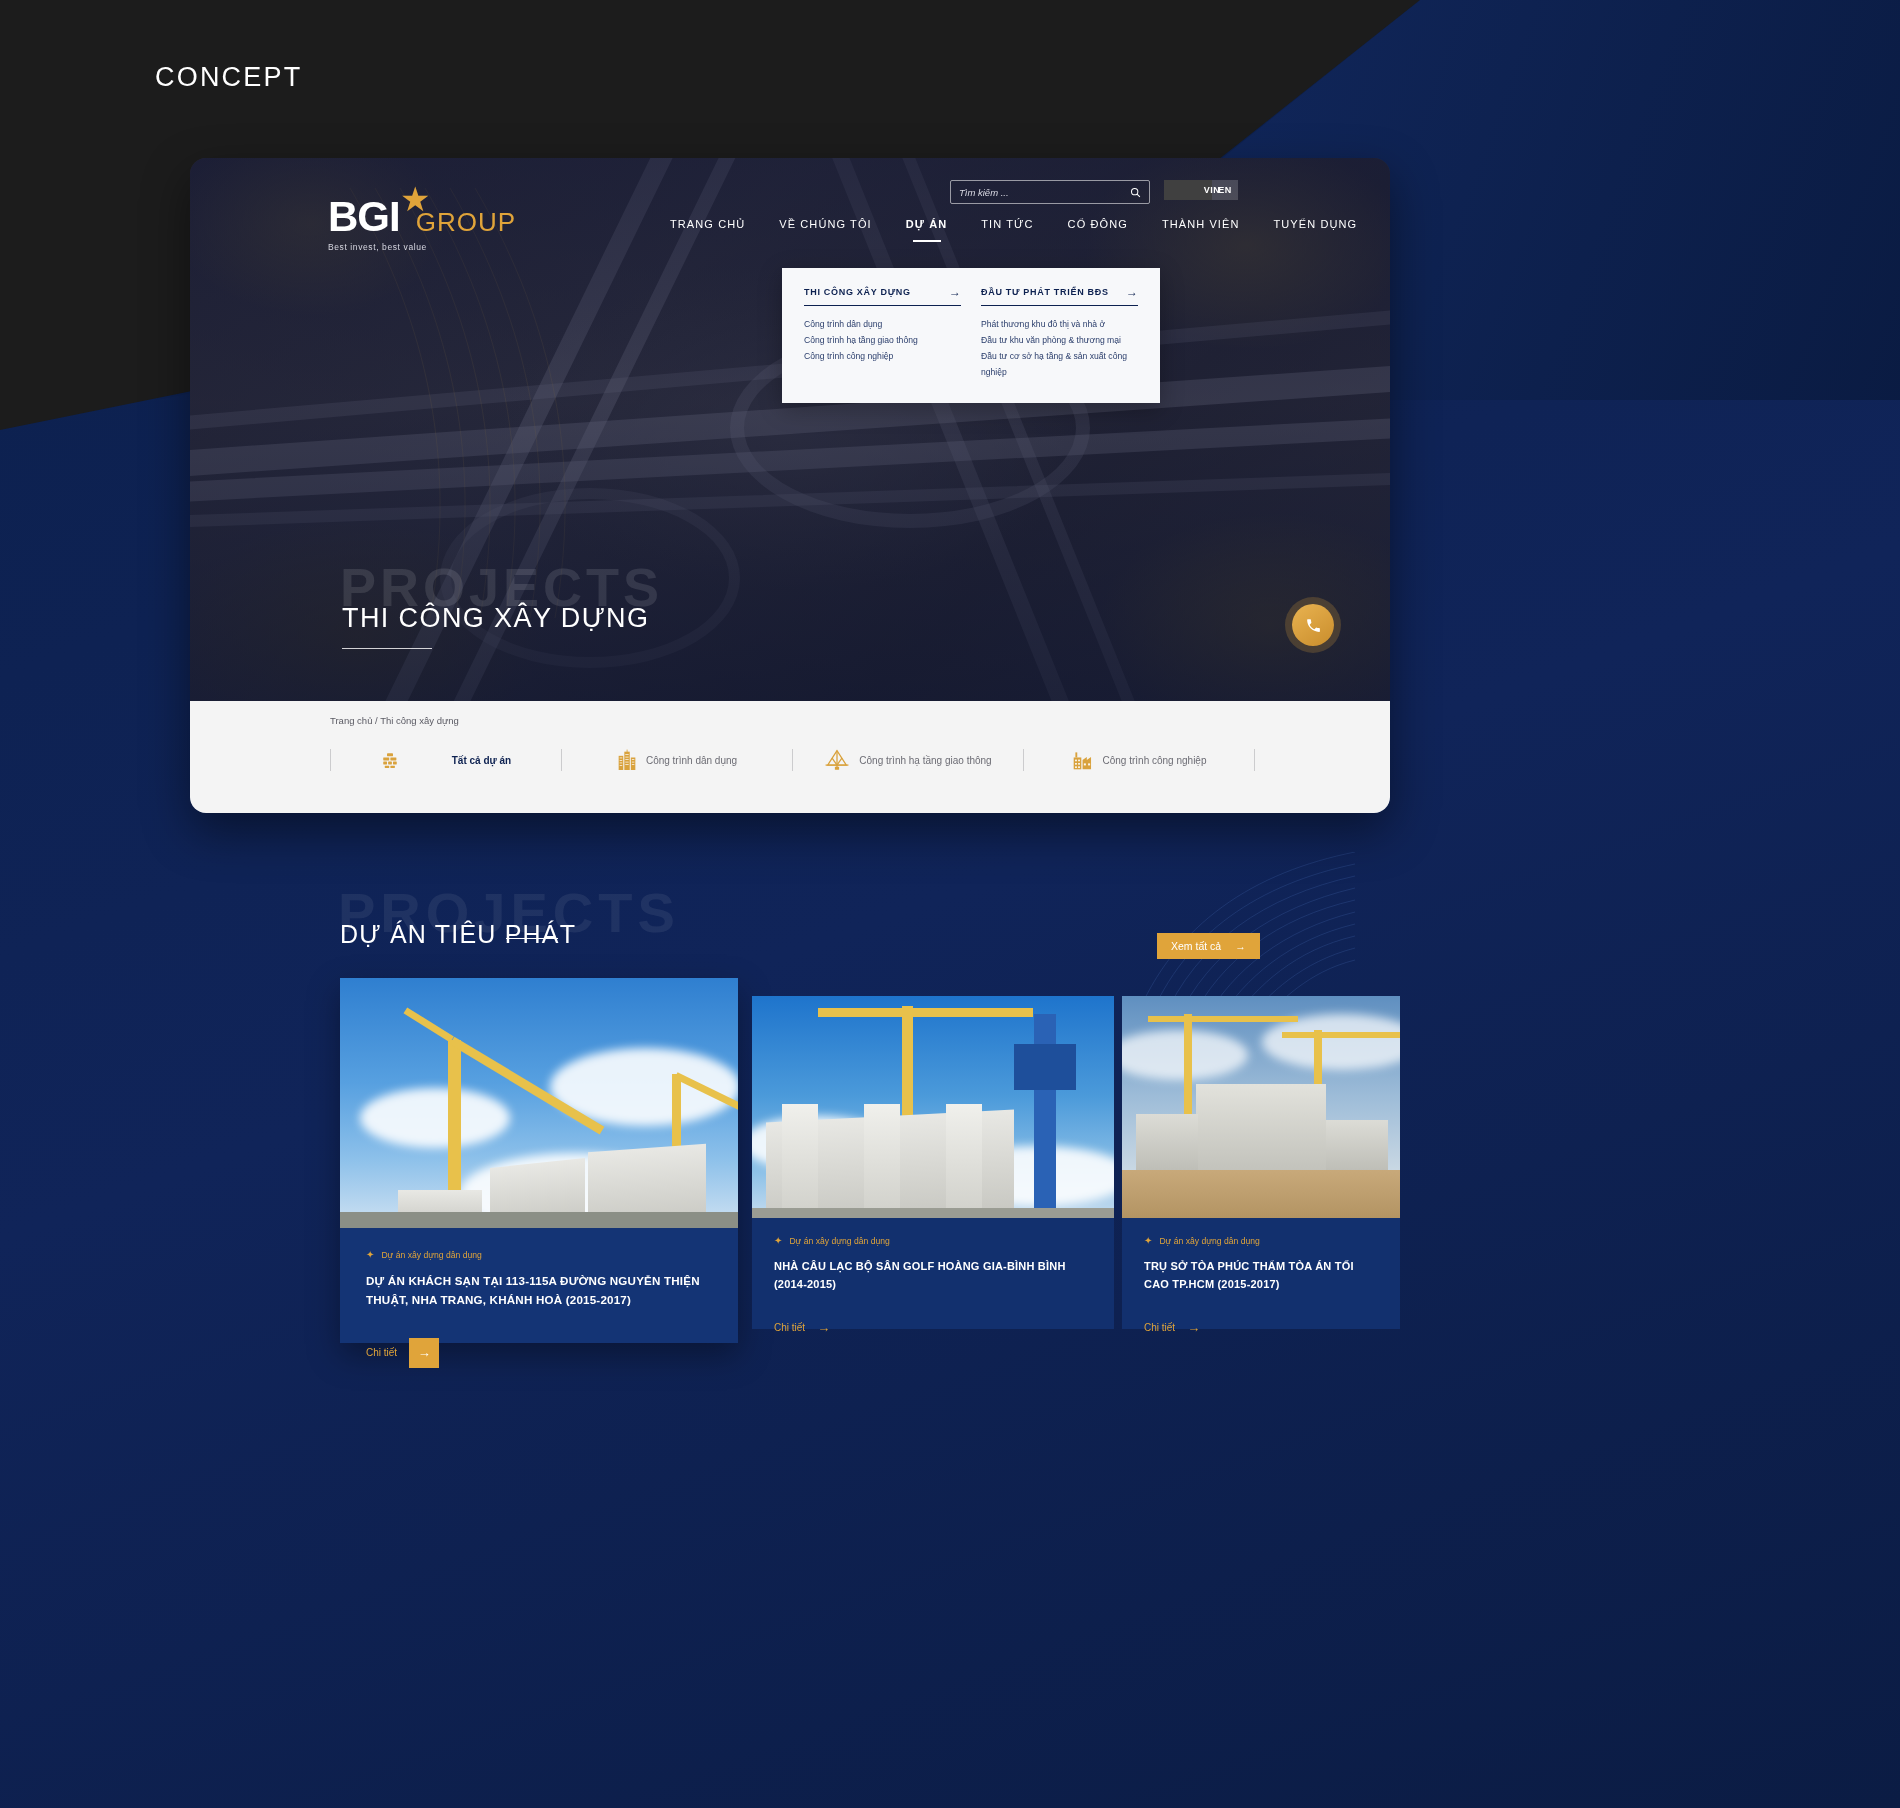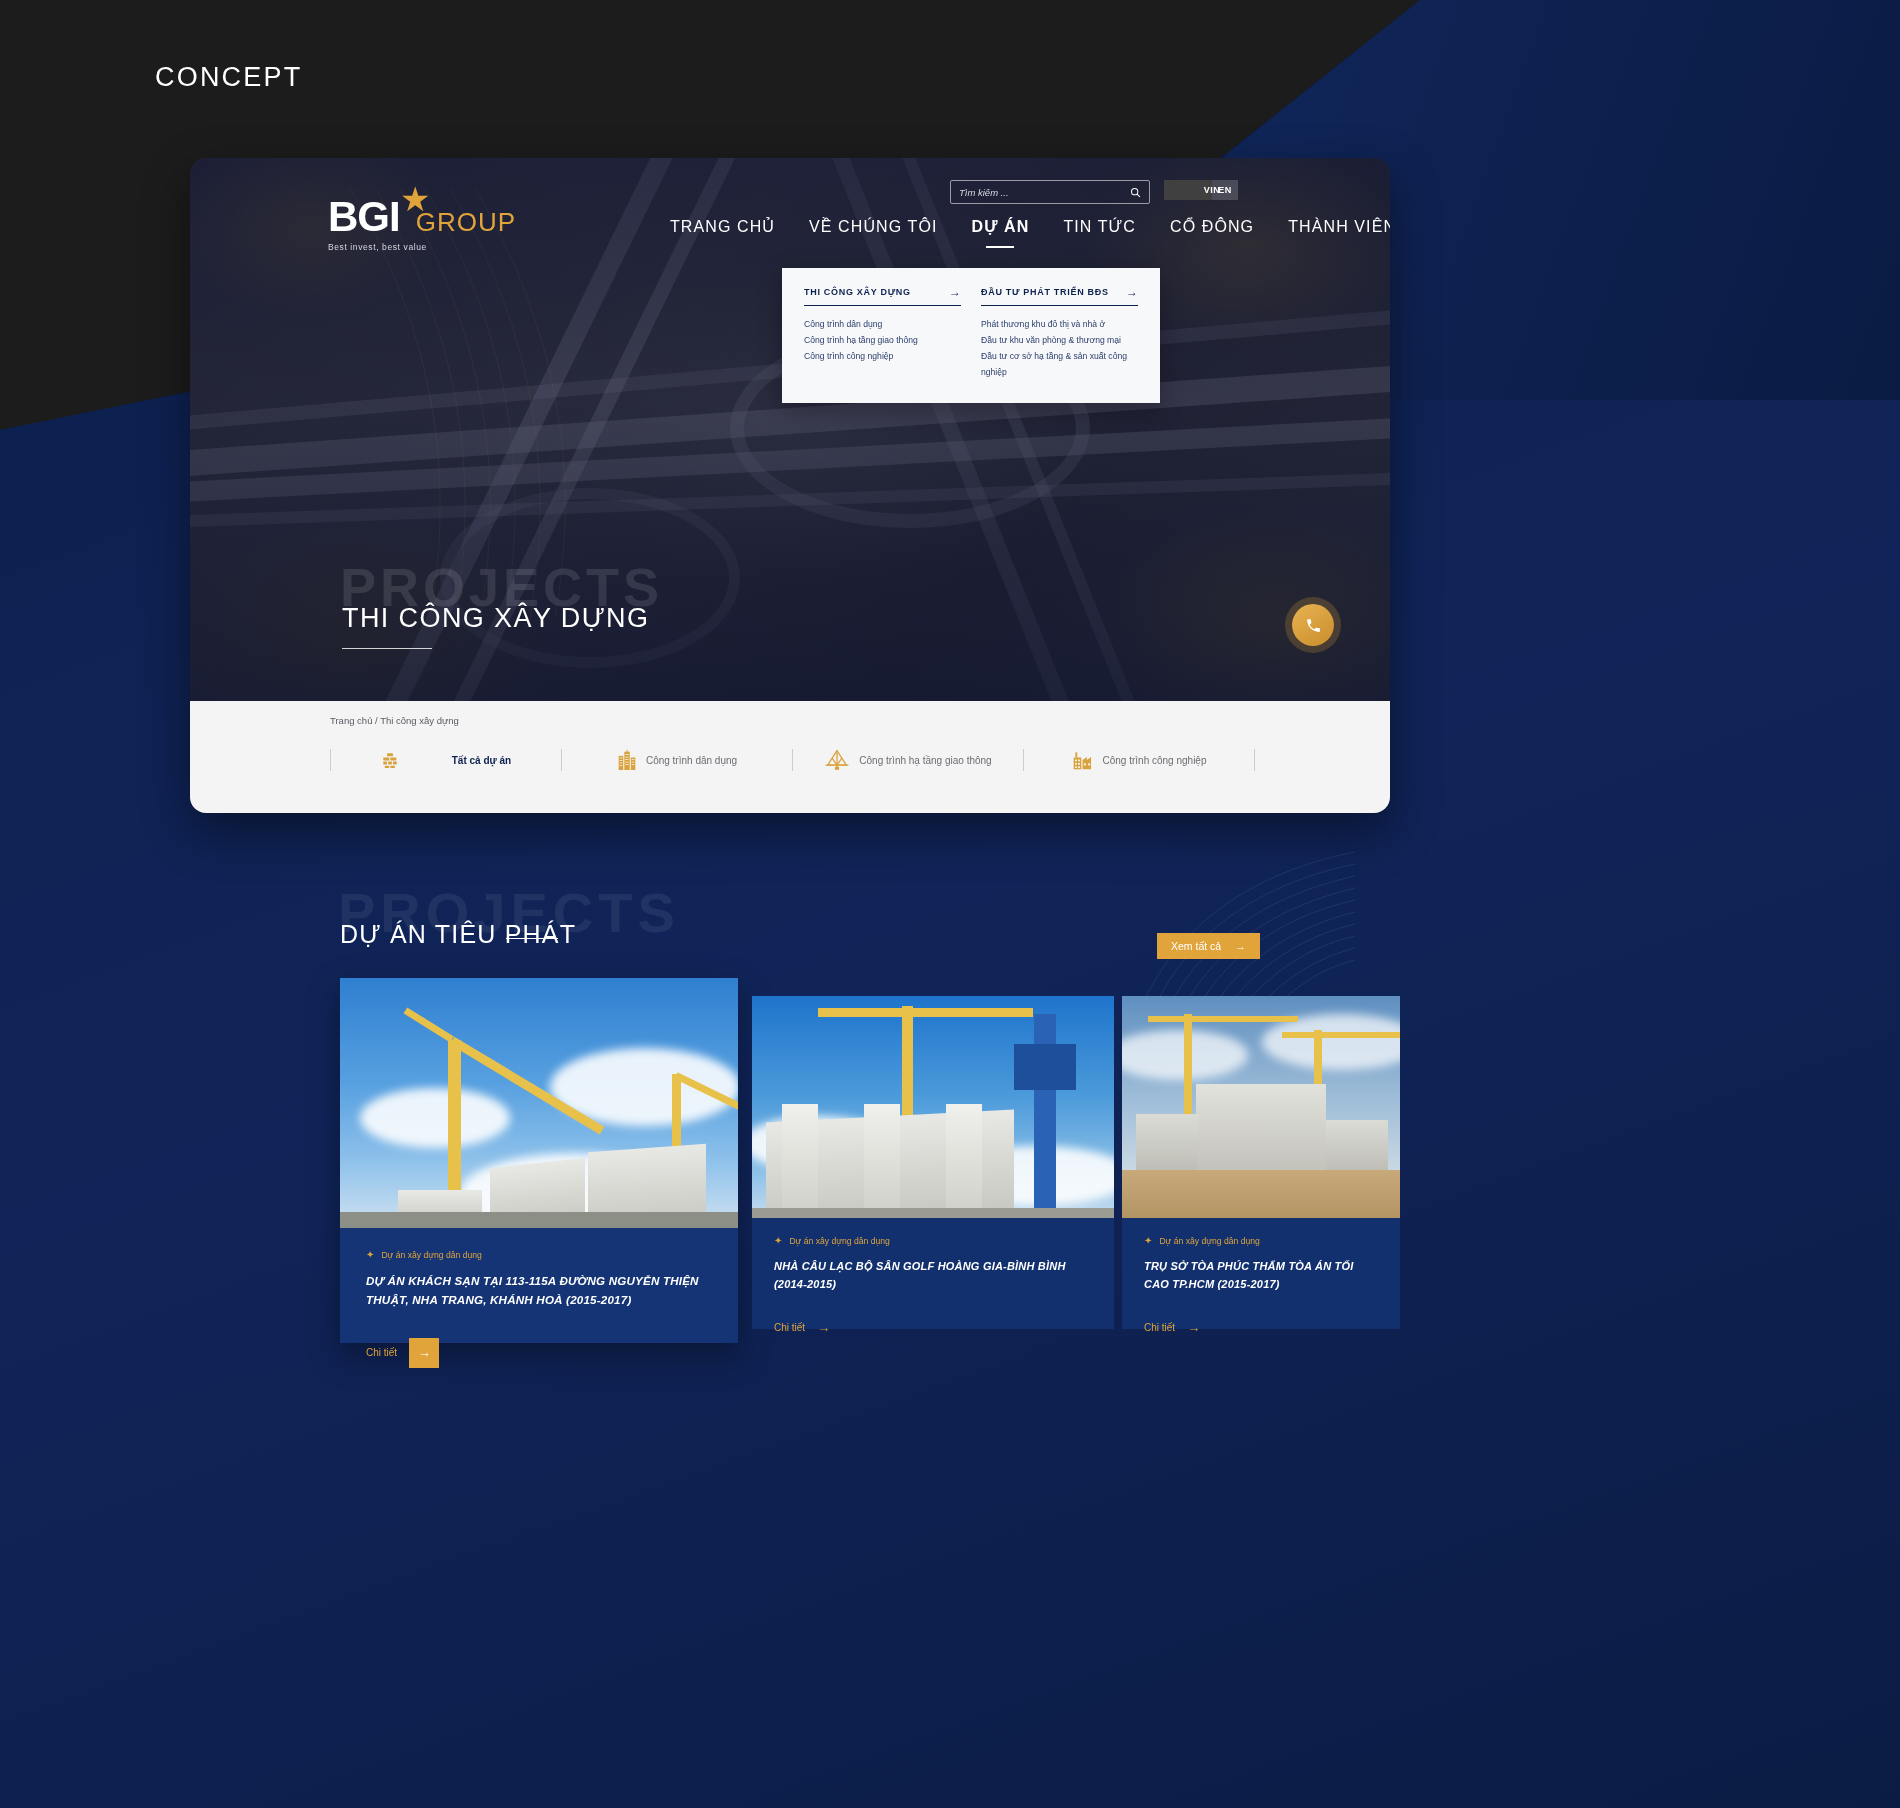--- a/index.html
+++ b/index.html
@@ -111,21 +111,21 @@
     position: absolute; left: 72px; top: -14px;
     color: #e0a43a; font-size: 34px; line-height: 1;
   }
 
   
   #mainnav {
     position: absolute; left: 480px; top: 60px; display: flex;
     align-items: center; gap: 34px; z-index: 12;
   }
   .nav-item {
-    color: #ffffff; font-size: 16px; letter-spacing: 1.1px;
+    color: #ffffff; font-size: 11px; letter-spacing: 1.1px;
     text-transform: uppercase; position: relative; padding-bottom: 8px;
     white-space: nowrap;
   }
   .nav-item.active { font-weight: 700; }
   .nav-item.active::after {
     content: ""; position: absolute; left: 50%; transform: translateX(-50%);
     bottom: -4px; width: 28px; height: 1.6px; background: #ffffff;
   }
 
   
@@ -223,21 +223,21 @@
   .card.featured { background: #143475; box-shadow: 0 12px 30px rgba(0,0,0,.35); }
   .card-img { position: absolute; left: 0; top: 0; overflow: hidden; }
   .card-body { position: absolute; left: 0; right: 0; padding: 0 26px; }
   .tagline {
     display: flex; align-items: center; gap: 7px;
     color: #e0a43a; font-size: 8.6px; margin-bottom: 12px;
   }
   .tag-star { font-size: 10px; line-height: 1; }
   .card-title {
     color: #ffffff; font-size: 11.6px; font-weight: 700;
-    line-height: 1.62; letter-spacing: .2px; font-style: italic;
+    line-height: 1.62; letter-spacing: .2px;
   }
   .detail-row { display: flex; align-items: center; gap: 12px; margin-top: 28px; }
   .detail-text { color: #e0a43a; font-size: 10px; }
   .detail-arrow-plain { color: #e0a43a; font-size: 13px; }
   .detail-btn {
     width: 30px; height: 30px; background: #e0a43a; color: #ffffff;
     display: flex; align-items: center; justify-content: center; font-size: 13px;
   }
 
   

